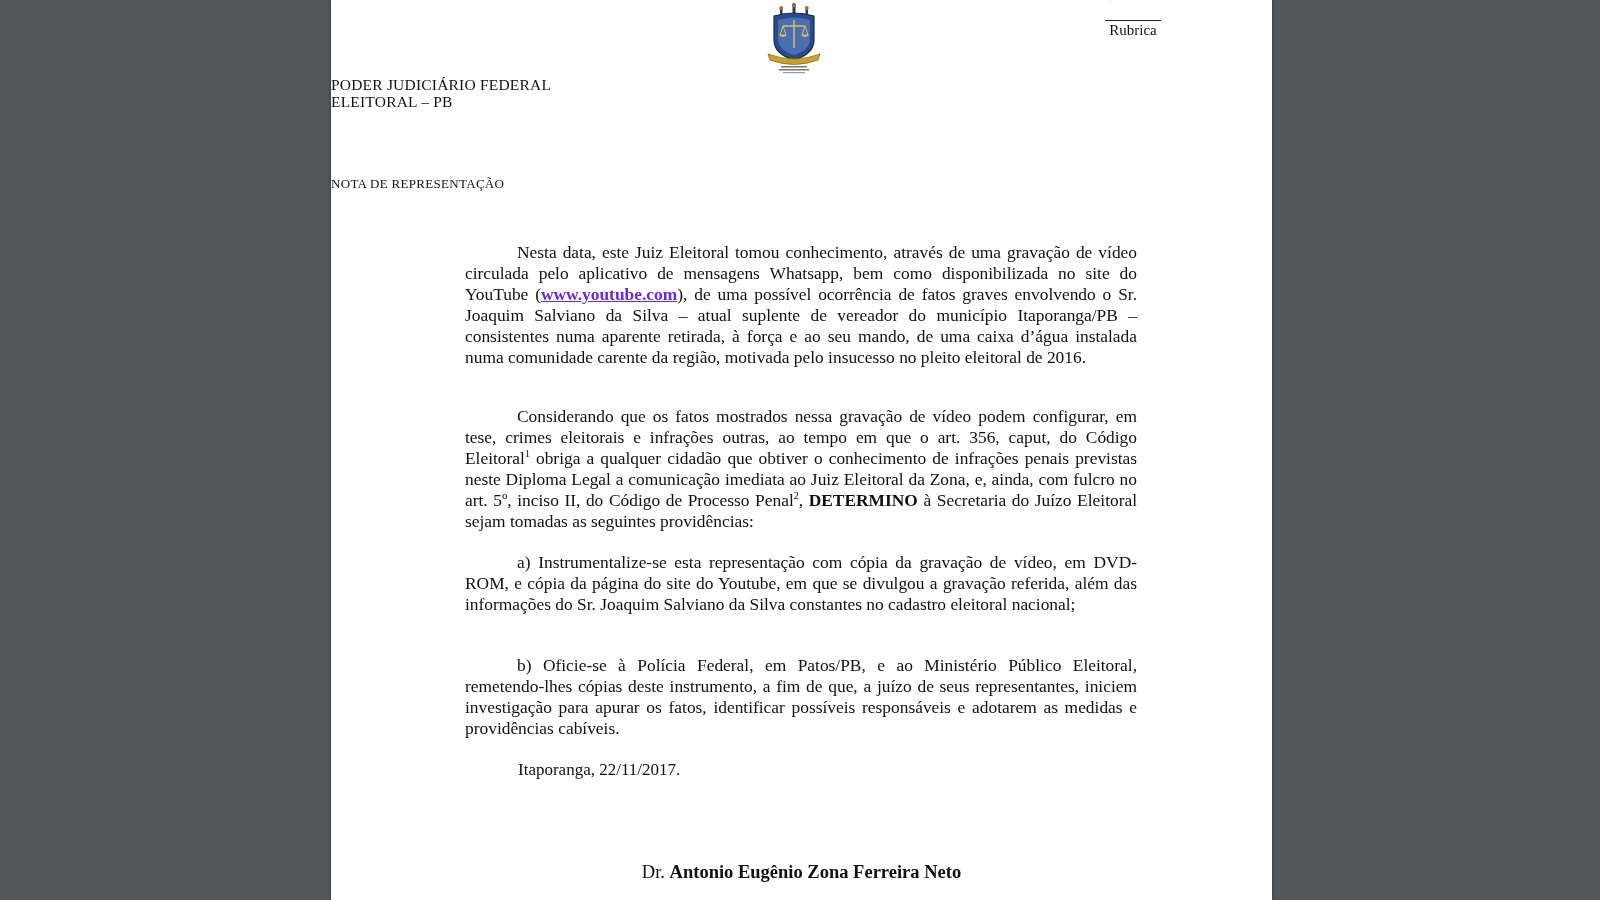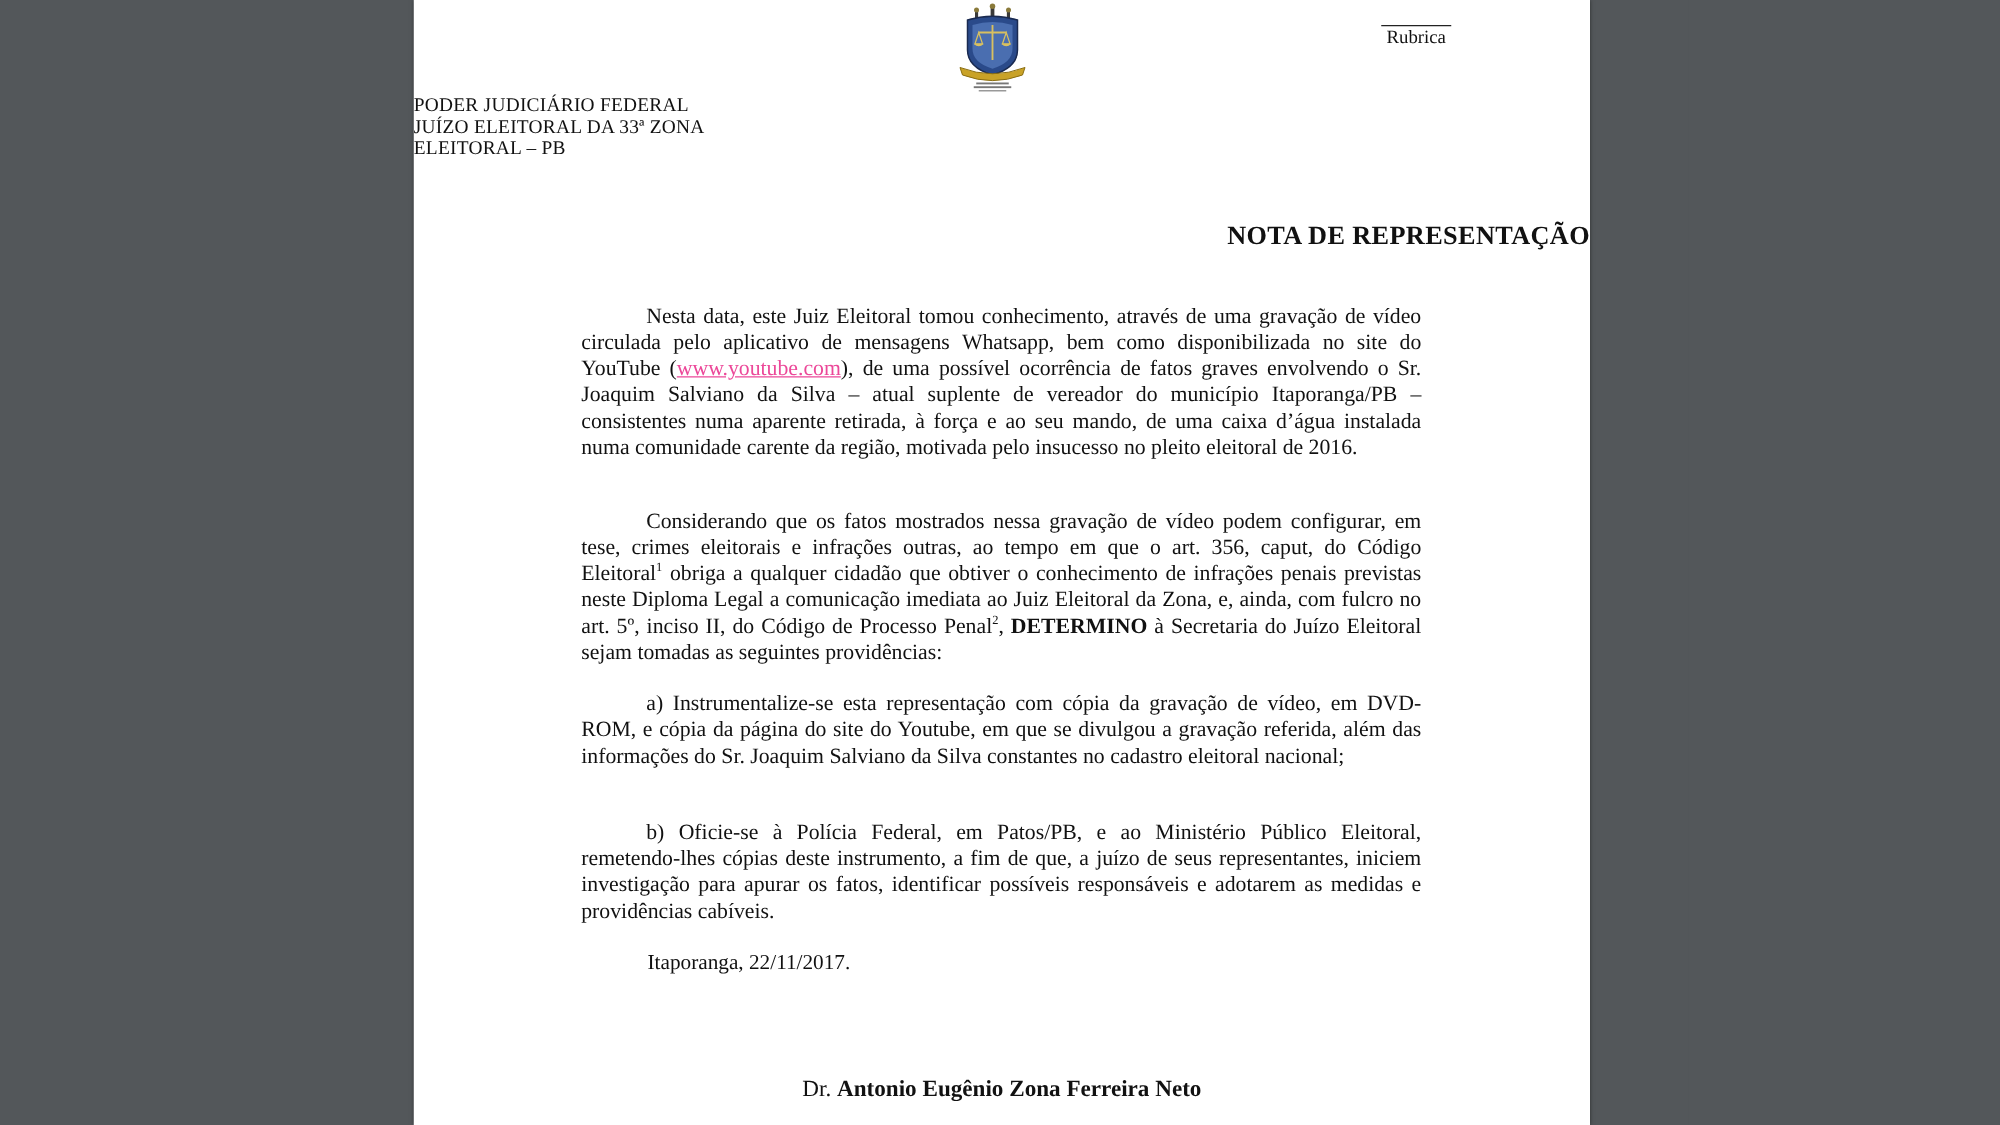--- a/index.html
+++ b/index.html
@@ -61,37 +61,38 @@
     width: 941px;
     font-size: 15.5px;
     line-height: 17px;
     letter-spacing: 0.2px;
   }
   .doc-title {
     position: absolute;
     left: 0;
     top: 176px;
     width: 941px;
-    text-align: right;
-    font-weight: bold;
-    font-size: 21px;
+    text-align: left;
+    font-weight: normal;
+    font-size: 13px;
     letter-spacing: 0.3px;
   }
   .body-text {
     position: absolute;
     left: 134px;
     width: 672px;
     font-size: 17.4px;
     line-height: 21px;
     text-align: justify;
     text-indent: 52px;
   }
   .body-text a {
-    color: #ec4899;
+    color: #6d28d9;
     text-decoration: underline;
+    font-weight: bold;
   }
   .p1 { top: 242px; }
   .p2 { top: 406px; font-family: Liberation Serif, serif; }
   .p3 { top: 552px; }
   .p4 { top: 655px; }
   .date-line {
     position: absolute;
     left: 187px;
     top: 760px;
     font-size: 17px;
@@ -140,21 +141,20 @@
         <path d="M4 52 Q30 62 56 52 L54 58 Q30 67 6 58 Z" fill="#c9a227" stroke="#8a6d10" stroke-width="0.8"></path>
 
         <rect x="17" y="64" width="26" height="1.5" fill="#777"></rect>
         <rect x="15" y="67" width="30" height="1.5" fill="#777"></rect>
         <rect x="19" y="70" width="22" height="1.2" fill="#999"></rect>
       </svg>
     </div>
 
     <div class="header-block">
       <div>PODER JUDICIÁRIO FEDERAL</div>
-      <div>JUÍZO ELEITORAL DA 33ª ZONA</div>
       <div>ELEITORAL – PB</div>
     </div>
 
     <div class="doc-title">NOTA DE REPRESENTAÇÃO</div>
 
     <div class="body-text p1"><span>Nesta data, este Juiz Eleitoral tomou conhecimento, através de uma gravação de vídeo circulada pelo aplicativo de mensagens Whatsapp, bem como disponibilizada no site do YouTube (</span><a>www.youtube.com</a><span>), de uma possível ocorrência de fatos graves envolvendo o Sr. Joaquim Salviano da Silva – atual suplente de vereador do município Itaporanga/PB – consistentes numa aparente retirada, à força e ao seu mando, de uma caixa d’água instalada numa comunidade carente da região, motivada pelo insucesso no pleito eleitoral de 2016.</span></div>
 
     <div class="body-text p2"><span>Considerando que os fatos mostrados nessa gravação de vídeo podem configurar, em tese, crimes eleitorais e infrações outras, ao tempo em que o art. 356, caput, do Código Eleitoral</span><sup>1</sup><span> obriga a qualquer cidadão que obtiver o conhecimento de infrações penais previstas neste Diploma Legal a comunicação imediata ao Juiz Eleitoral da Zona, e, ainda, com fulcro no art. 5º, inciso II, do Código de Processo Penal</span><sup>2</sup><span>, </span><b>DETERMINO</b><span> à Secretaria do Juízo Eleitoral sejam tomadas as seguintes providências:</span></div>
 
     <div class="body-text p3">a) Instrumentalize-se esta representação com cópia da gravação de vídeo, em DVD-ROM, e cópia da página do site do Youtube, em que se divulgou a gravação referida, além das informações do Sr. Joaquim Salviano da Silva constantes no cadastro eleitoral nacional;</div>

